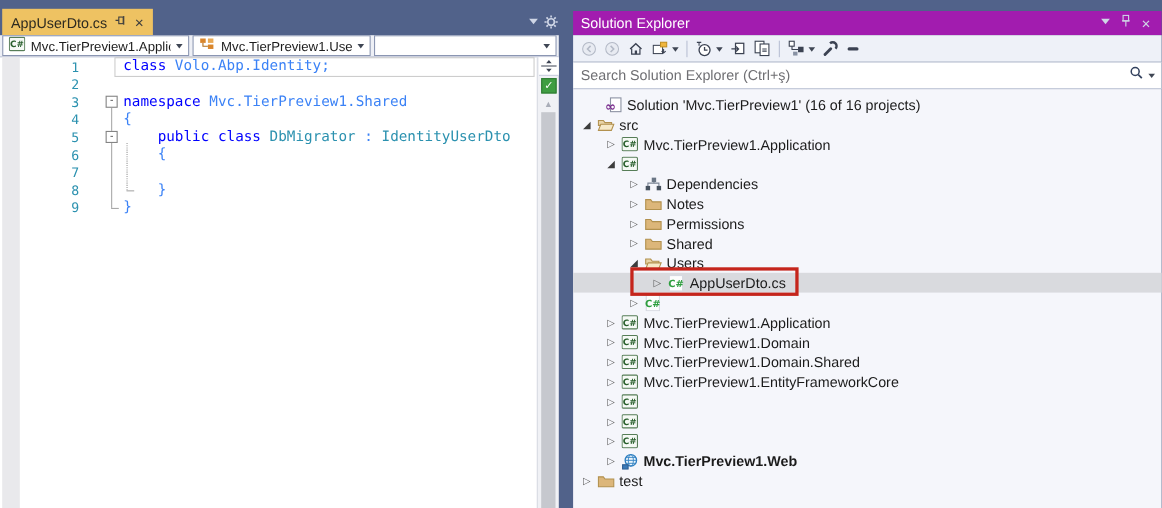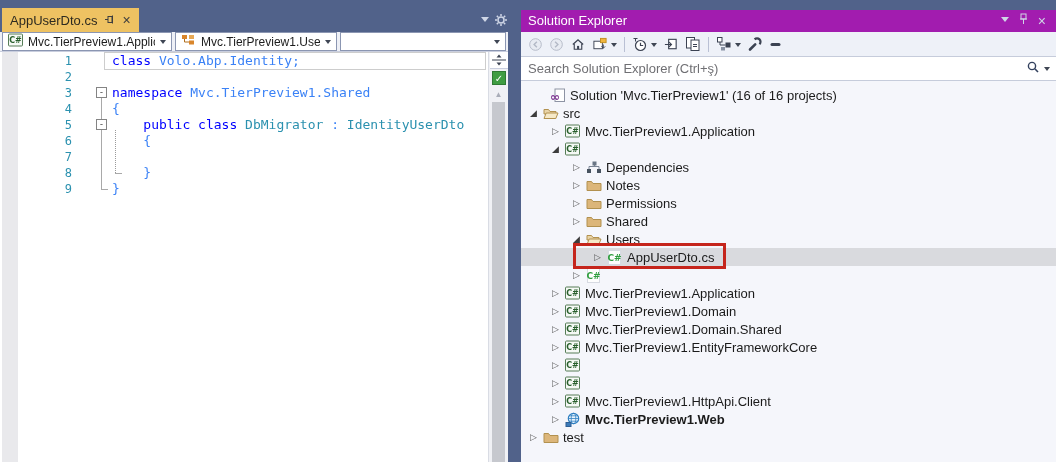--- a/index.html
+++ b/index.html
@@ -482,21 +482,20 @@
         </span>
       </div>
       <div class="tree-row" style="padding-left: 27px;">
         <span class="expander collapsed">▷</span>
         <span class="row-icon">
           <svg width="15" height="14" viewBox="0 0 15 14">
             <rect x="0.5" y="1" width="14" height="12" rx="1" fill="#f5f9f5" stroke="#567d57"></rect>
             <text x="7.5" y="10" text-anchor="middle" font-size="8" font-weight="bold" fill="#275e2b" font-family="DejaVu Sans">C#</text>
           </svg>
         </span>
-        <span class="row-label">Mvc.TierPreview1.HttpApi.Client</span>
       </div>
       <div class="tree-row bold" style="padding-left: 27px;">
         <span class="expander collapsed">▷</span>
         <span class="row-icon">
           <svg width="16" height="15" viewBox="0 0 16 15">
             <circle cx="8.5" cy="6.5" r="5.2" fill="#eaf4fc" stroke="#2e7fc1" stroke-width="1.2"></circle>
             <ellipse cx="8.5" cy="6.5" rx="2.3" ry="5.2" fill="none" stroke="#2e7fc1" stroke-width="0.8"></ellipse>
             <path d="M3.3 6.5 H13.7 M4.2 3.8 H12.8 M4.2 9.2 H12.8" stroke="#2e7fc1" stroke-width="0.8" fill="none"></path>
             <rect x="1" y="10.5" width="5" height="4" fill="#3a7ab8" stroke="#2e5f94"></rect>
           </svg>

